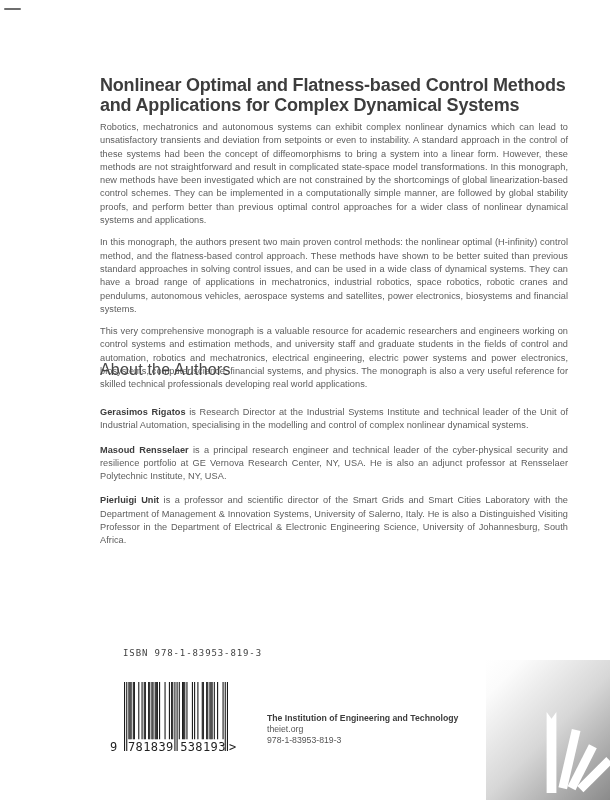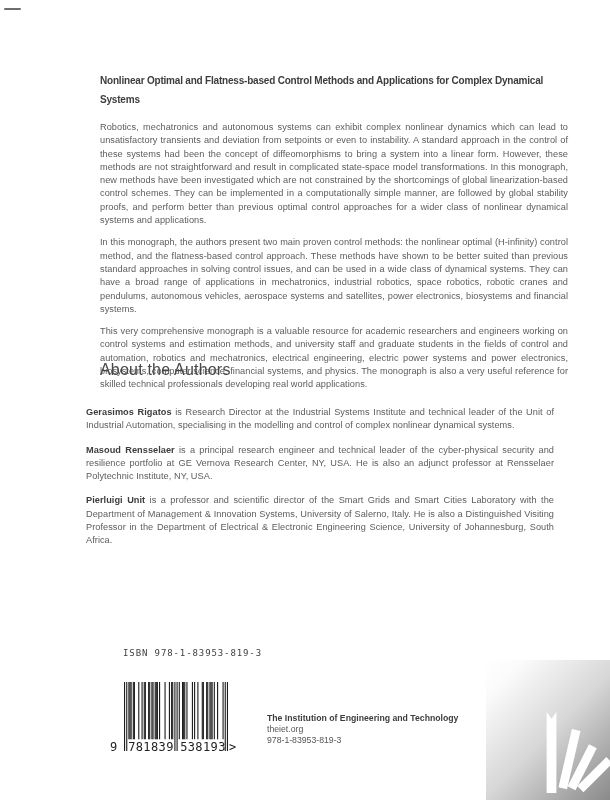--- a/index.html
+++ b/index.html
@@ -2,42 +2,42 @@
 <html><head>
 <meta charset="utf-8">
 <style>
   html,body{margin:0;padding:0;}
   body{background:#ffffff;font-family:"Liberation Sans",sans-serif;}
   .page{position:relative;width:610px;height:800px;background:#ffffff;overflow:hidden;}
 
   .corner-mark{position:absolute;left:4px;top:8px;width:17px;height:2px;background:#6e6e6e;border-radius:1px;}
 
   .book-title{position:absolute;left:100px;top:64px;width:480px;
-    font-size:10px;font-weight:bold;letter-spacing:-0.2px;line-height:19.5px;color:#3d3d3d;}
+    font-size:18px;font-weight:bold;letter-spacing:-0.2px;line-height:19.5px;color:#3d3d3d;}
 
   .synopsis{position:absolute;left:100px;top:121px;width:468px;}
   .synopsis p{margin:0 0 9px 0;font-size:9.2px;line-height:13.3px;color:#5c5c5c;
     text-align:justify;letter-spacing:0.05px;}
 
   .about-heading{position:absolute;left:100px;top:361px;margin:0;
     font-size:16px;font-weight:normal;color:#474747;letter-spacing:0.2px;}
 
-  .authors{position:absolute;left:86px;top:406px;width:468px;}
+  .authors{position:absolute;left:100px;top:406px;width:468px;}
   .authors p{margin:0 0 11px 0;font-size:9.2px;line-height:13.3px;color:#5c5c5c;
     text-align:justify;letter-spacing:0.05px;}
   .authors b{color:#3d3d3d;}
 
   .isbn-label{position:absolute;left:123px;top:648px;
     font-family:"DejaVu Sans Mono",monospace;font-size:9px;letter-spacing:0.9px;color:#3f3f3f;}
   .ean-svg{position:absolute;left:124px;top:682px;width:104px;height:69px;}
   .ean-svg rect{fill:#1b1b1b;}
   .ean-digit{position:absolute;top:740px;font-family:"DejaVu Sans Mono",monospace;
     font-size:12px;color:#222222;}
   .ean-digit.lead{left:110px;}
-  .ean-digit.g1{left:128px;width:46px;text-align:center;letter-spacing:0.4px;}
+  .ean-digit.g1{left:128px;width:38px;text-align:center;letter-spacing:0.4px;}
   .ean-digit.g2{left:179px;width:48px;text-align:center;letter-spacing:0.4px;}
   .ean-digit.trail{left:229px;}
 
   .publisher{position:absolute;left:267px;top:713px;}
   .publisher .pub-name{font-size:8.7px;font-weight:bold;color:#3d3d3d;line-height:11px;}
   .publisher .pub-site,.publisher .pub-isbn{font-size:8.7px;color:#555555;line-height:11px;}
 
   .logo-square{position:absolute;right:0;bottom:0;width:124px;height:140px;
     background:linear-gradient(135deg,#ffffff 0%,#fbfbfb 14%,#d7d7d7 52%,#8a8a8a 100%);}
   .logo-books{position:absolute;left:52px;top:48px;width:72px;height:88px;}

